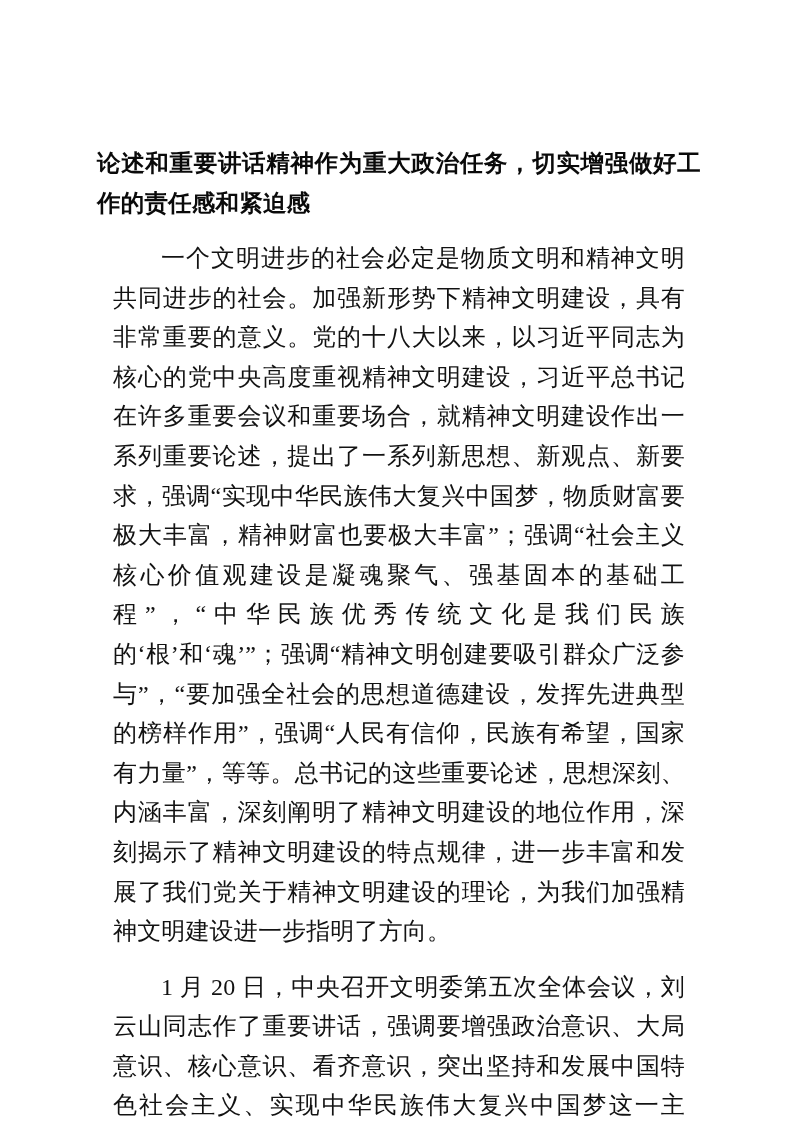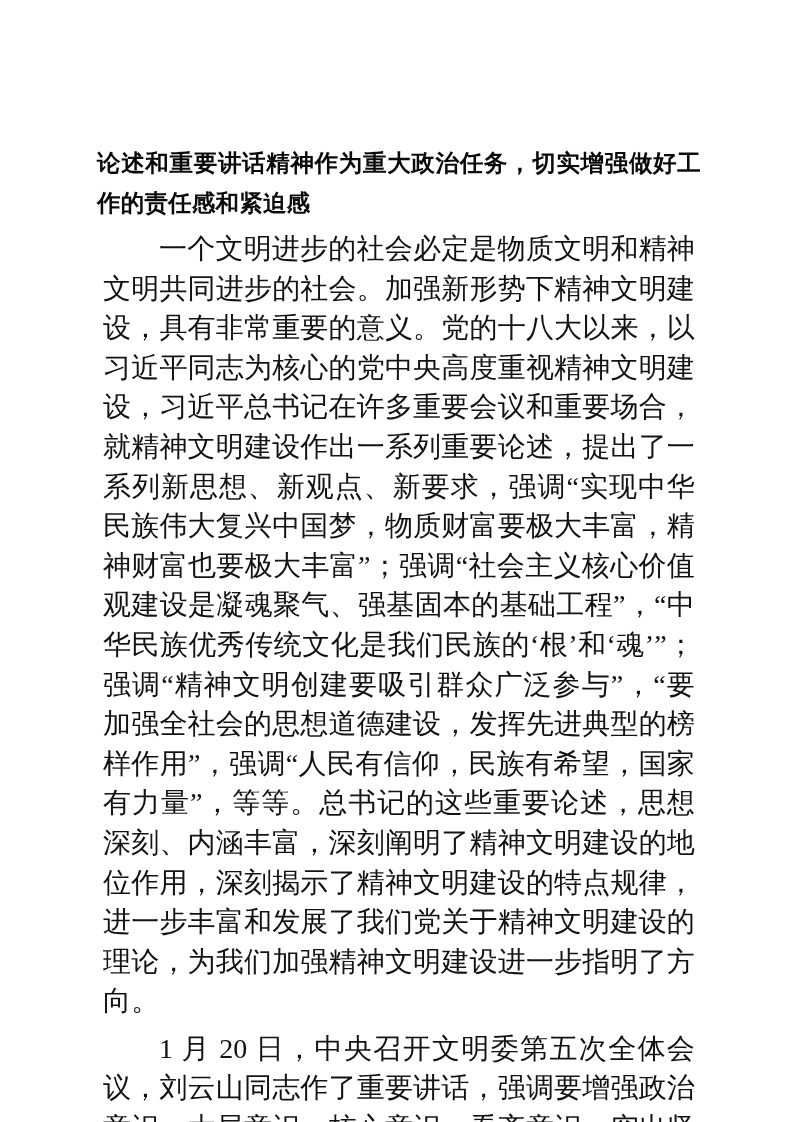--- a/index.html
+++ b/index.html
@@ -32,27 +32,27 @@
     color: #0a0a0a;
     letter-spacing: 0.2px;
     text-align: justify;
     text-justify: inter-character;
     margin: 0 0 6px 0;
     word-break: break-all;
   }
 
   .body-para {
     font-family: "Liberation Serif", "DejaVu Serif", serif;
-    font-size: 28px;
+    font-size: 24px;
     line-height: 39.6px;
     color: #121212;
     text-align: justify;
     text-justify: inter-character;
     text-indent: 2em;
-    margin: 6px;
+    margin: 16px;
     word-break: break-all;
     letter-spacing: 0.15px;
   }
 
   .body-para + .body-para {
     margin-top: 8px;
   }
 
   
   .doc-title, .body-para {

